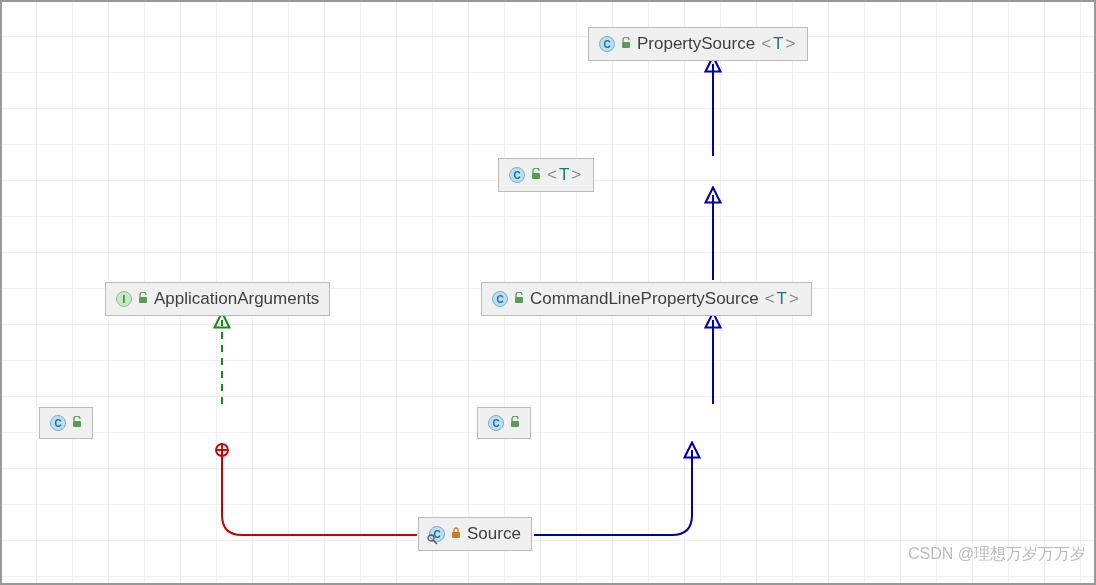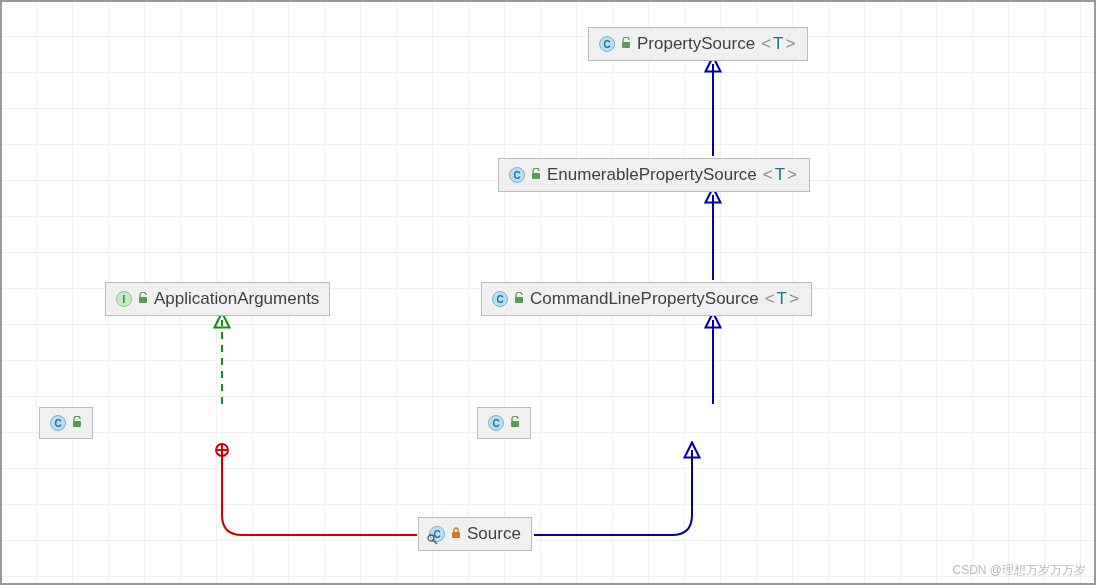--- a/index.html
+++ b/index.html
@@ -56,22 +56,22 @@
     svg.wires {
       position: absolute;
       inset: 0;
       width: 1096px;
       height: 585px;
       pointer-events: none;
     }
     .watermark {
       position: absolute;
       right: 10px;
-      bottom: 6px;
-      font-size: 12px;
+      bottom: 20px;
+      font-size: 16px;
       color: #bbb;
     }
     .border {
       position: absolute;
       inset: 0;
       border: 2px solid #999;
       pointer-events: none;
     }
   </style>
 </head>
@@ -116,21 +116,20 @@
   <span class="label">PropertySource</span>
   <span class="generic">&lt;<span class="generic-t">T</span>&gt;</span>
 </div>
 
 <div class="node" style="left:498px; top:158px;">
   <span class="ico ico-c">C</span>
   <span><svg class="lock lock-open" viewBox="0 0 10 12">
         <path d="M2 5 V3 a3 3 0 0 1 6 0" fill="none" stroke="currentColor" stroke-width="1.3"></path>
         <rect x="1" y="5" width="8" height="6" rx="1" fill="currentColor"></rect>
       </svg></span>
-  <span class="label">EnumerablePropertySource</span>
   <span class="generic">&lt;<span class="generic-t">T</span>&gt;</span>
 </div>
 
 <div class="node" style="left:481px; top:282px;">
   <span class="ico ico-c">C</span>
   <span><svg class="lock lock-open" viewBox="0 0 10 12">
         <path d="M2 5 V3 a3 3 0 0 1 6 0" fill="none" stroke="currentColor" stroke-width="1.3"></path>
         <rect x="1" y="5" width="8" height="6" rx="1" fill="currentColor"></rect>
       </svg></span>
   <span class="label">CommandLinePropertySource</span>

